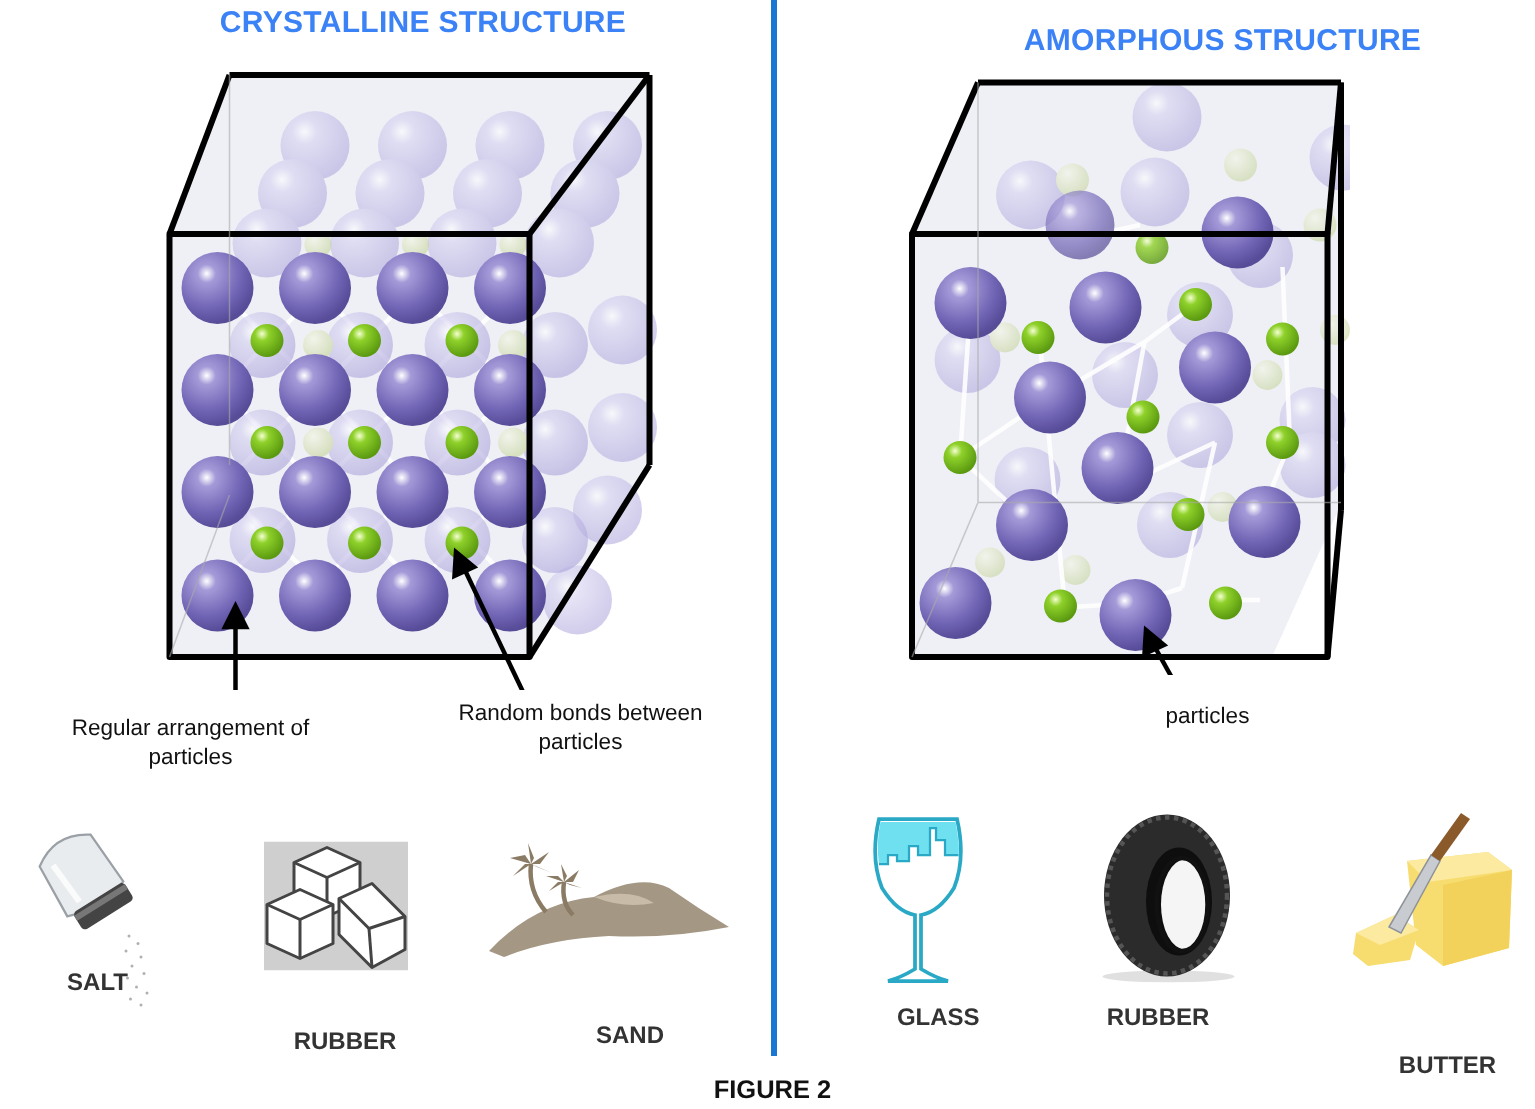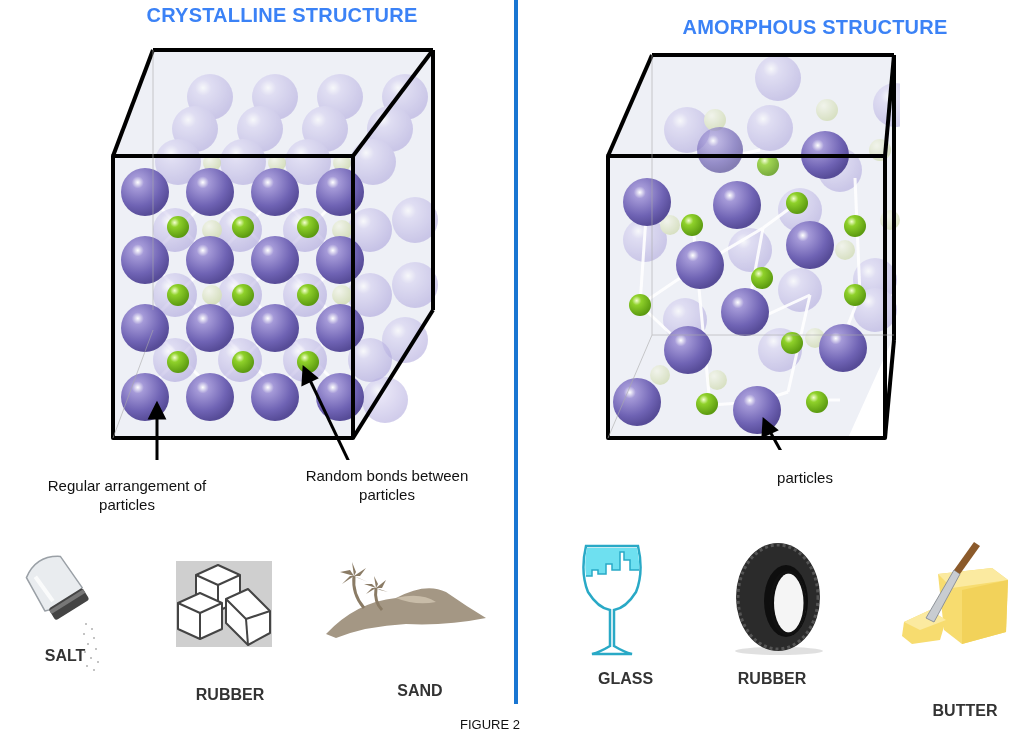--- a/index.html
+++ b/index.html
@@ -334,13 +334,13 @@
   <polygon points="38,34 92,28 108,40 106,92 62,104 44,90" fill="#f7dc6f"></polygon>
   <polygon points="38,34 92,28 108,40 52,48" fill="#fbeaa0"></polygon>
   <polygon points="62,104 106,92 108,40 62,50" fill="#f2d25a"></polygon>
   <polygon points="4,82 30,70 46,80 40,100 12,104 2,96" fill="#f7dc6f"></polygon>
   <polygon points="4,82 30,70 46,80 20,90" fill="#fbeaa0"></polygon>
   <path d="M26,78 L54,30 L60,34 L34,82 Z" fill="#c8ccd1" stroke="#8e9399" stroke-width="1"></path>
   <path d="M54,30 L74,2 L80,6 L60,34 Z" fill="#8b5a2b"></path>
 </svg>
 <div class="abs ex-label" style="left:920px; top:702px; width:90px;">BUTTER</div>
 
-<div class="abs" style="left:460px; top:717px; width:110px; font-weight:normal; font-size:13px; color:#111;">FIGURE 2</div>
+<div class="abs" style="left:460px; top:717px; width:110px; text-align:center; font-weight:bold; font-size:17px; color:#111;">FIGURE 2</div>
 
 </body></html>

